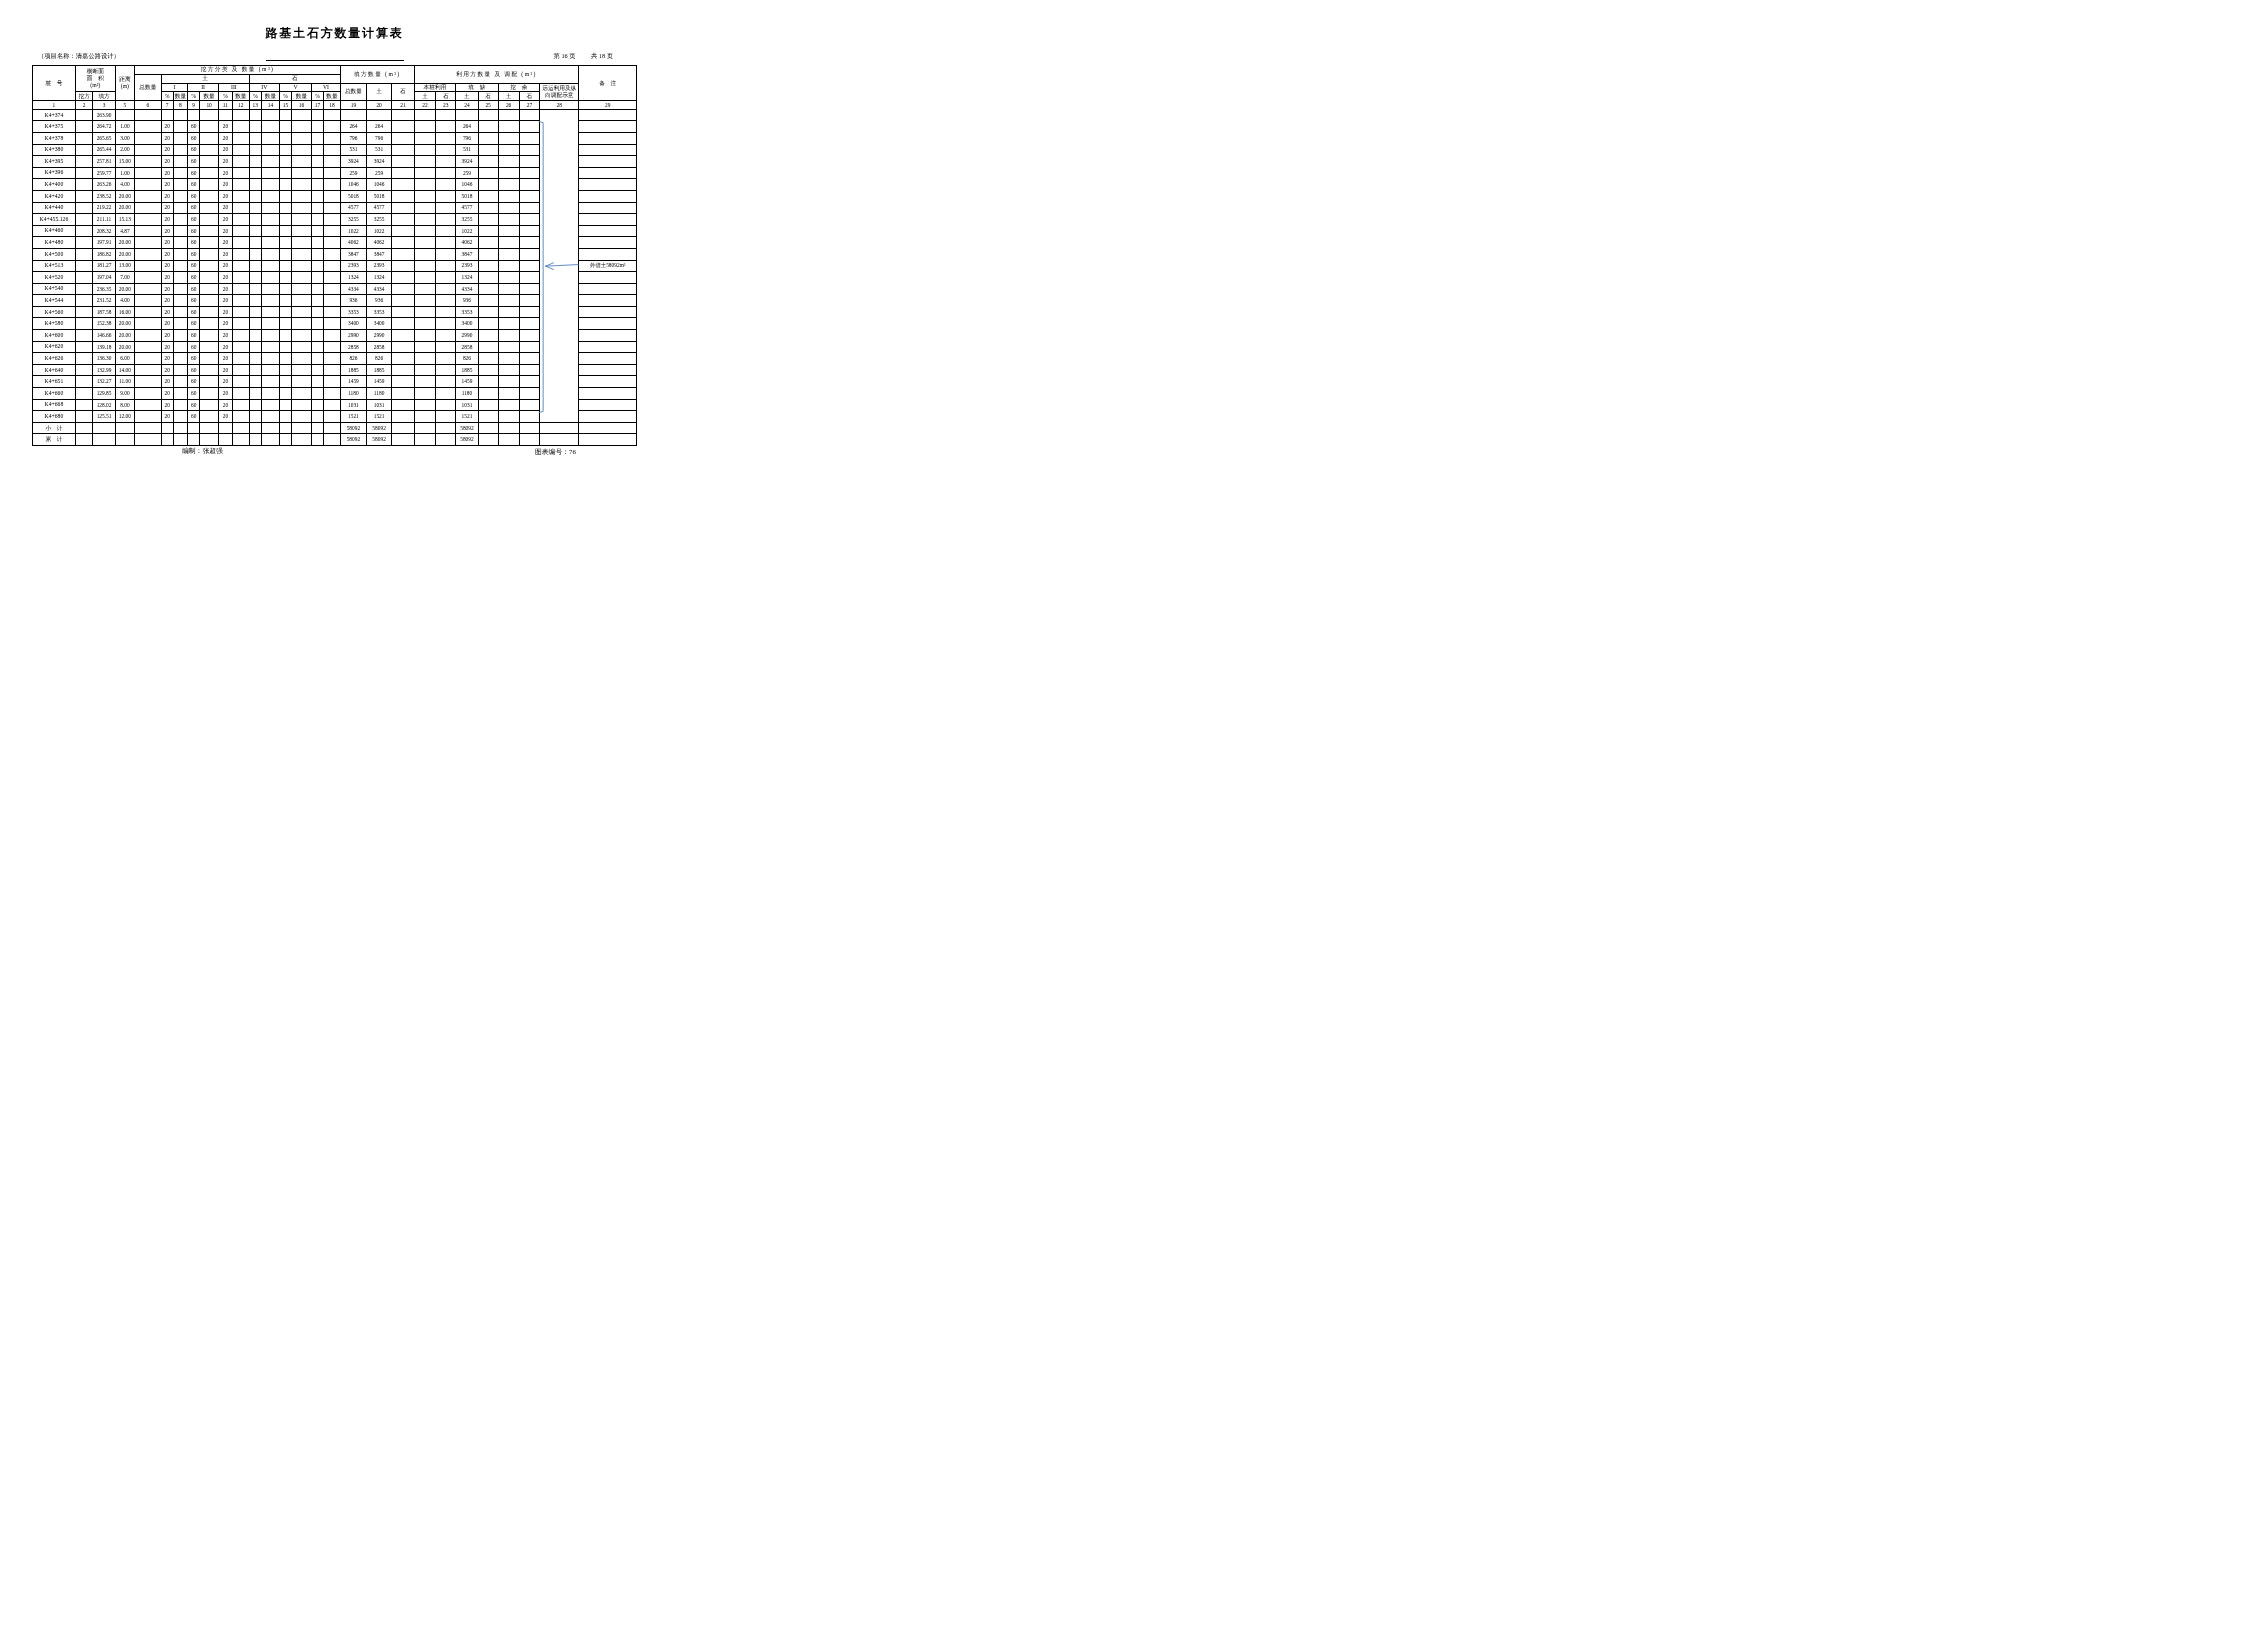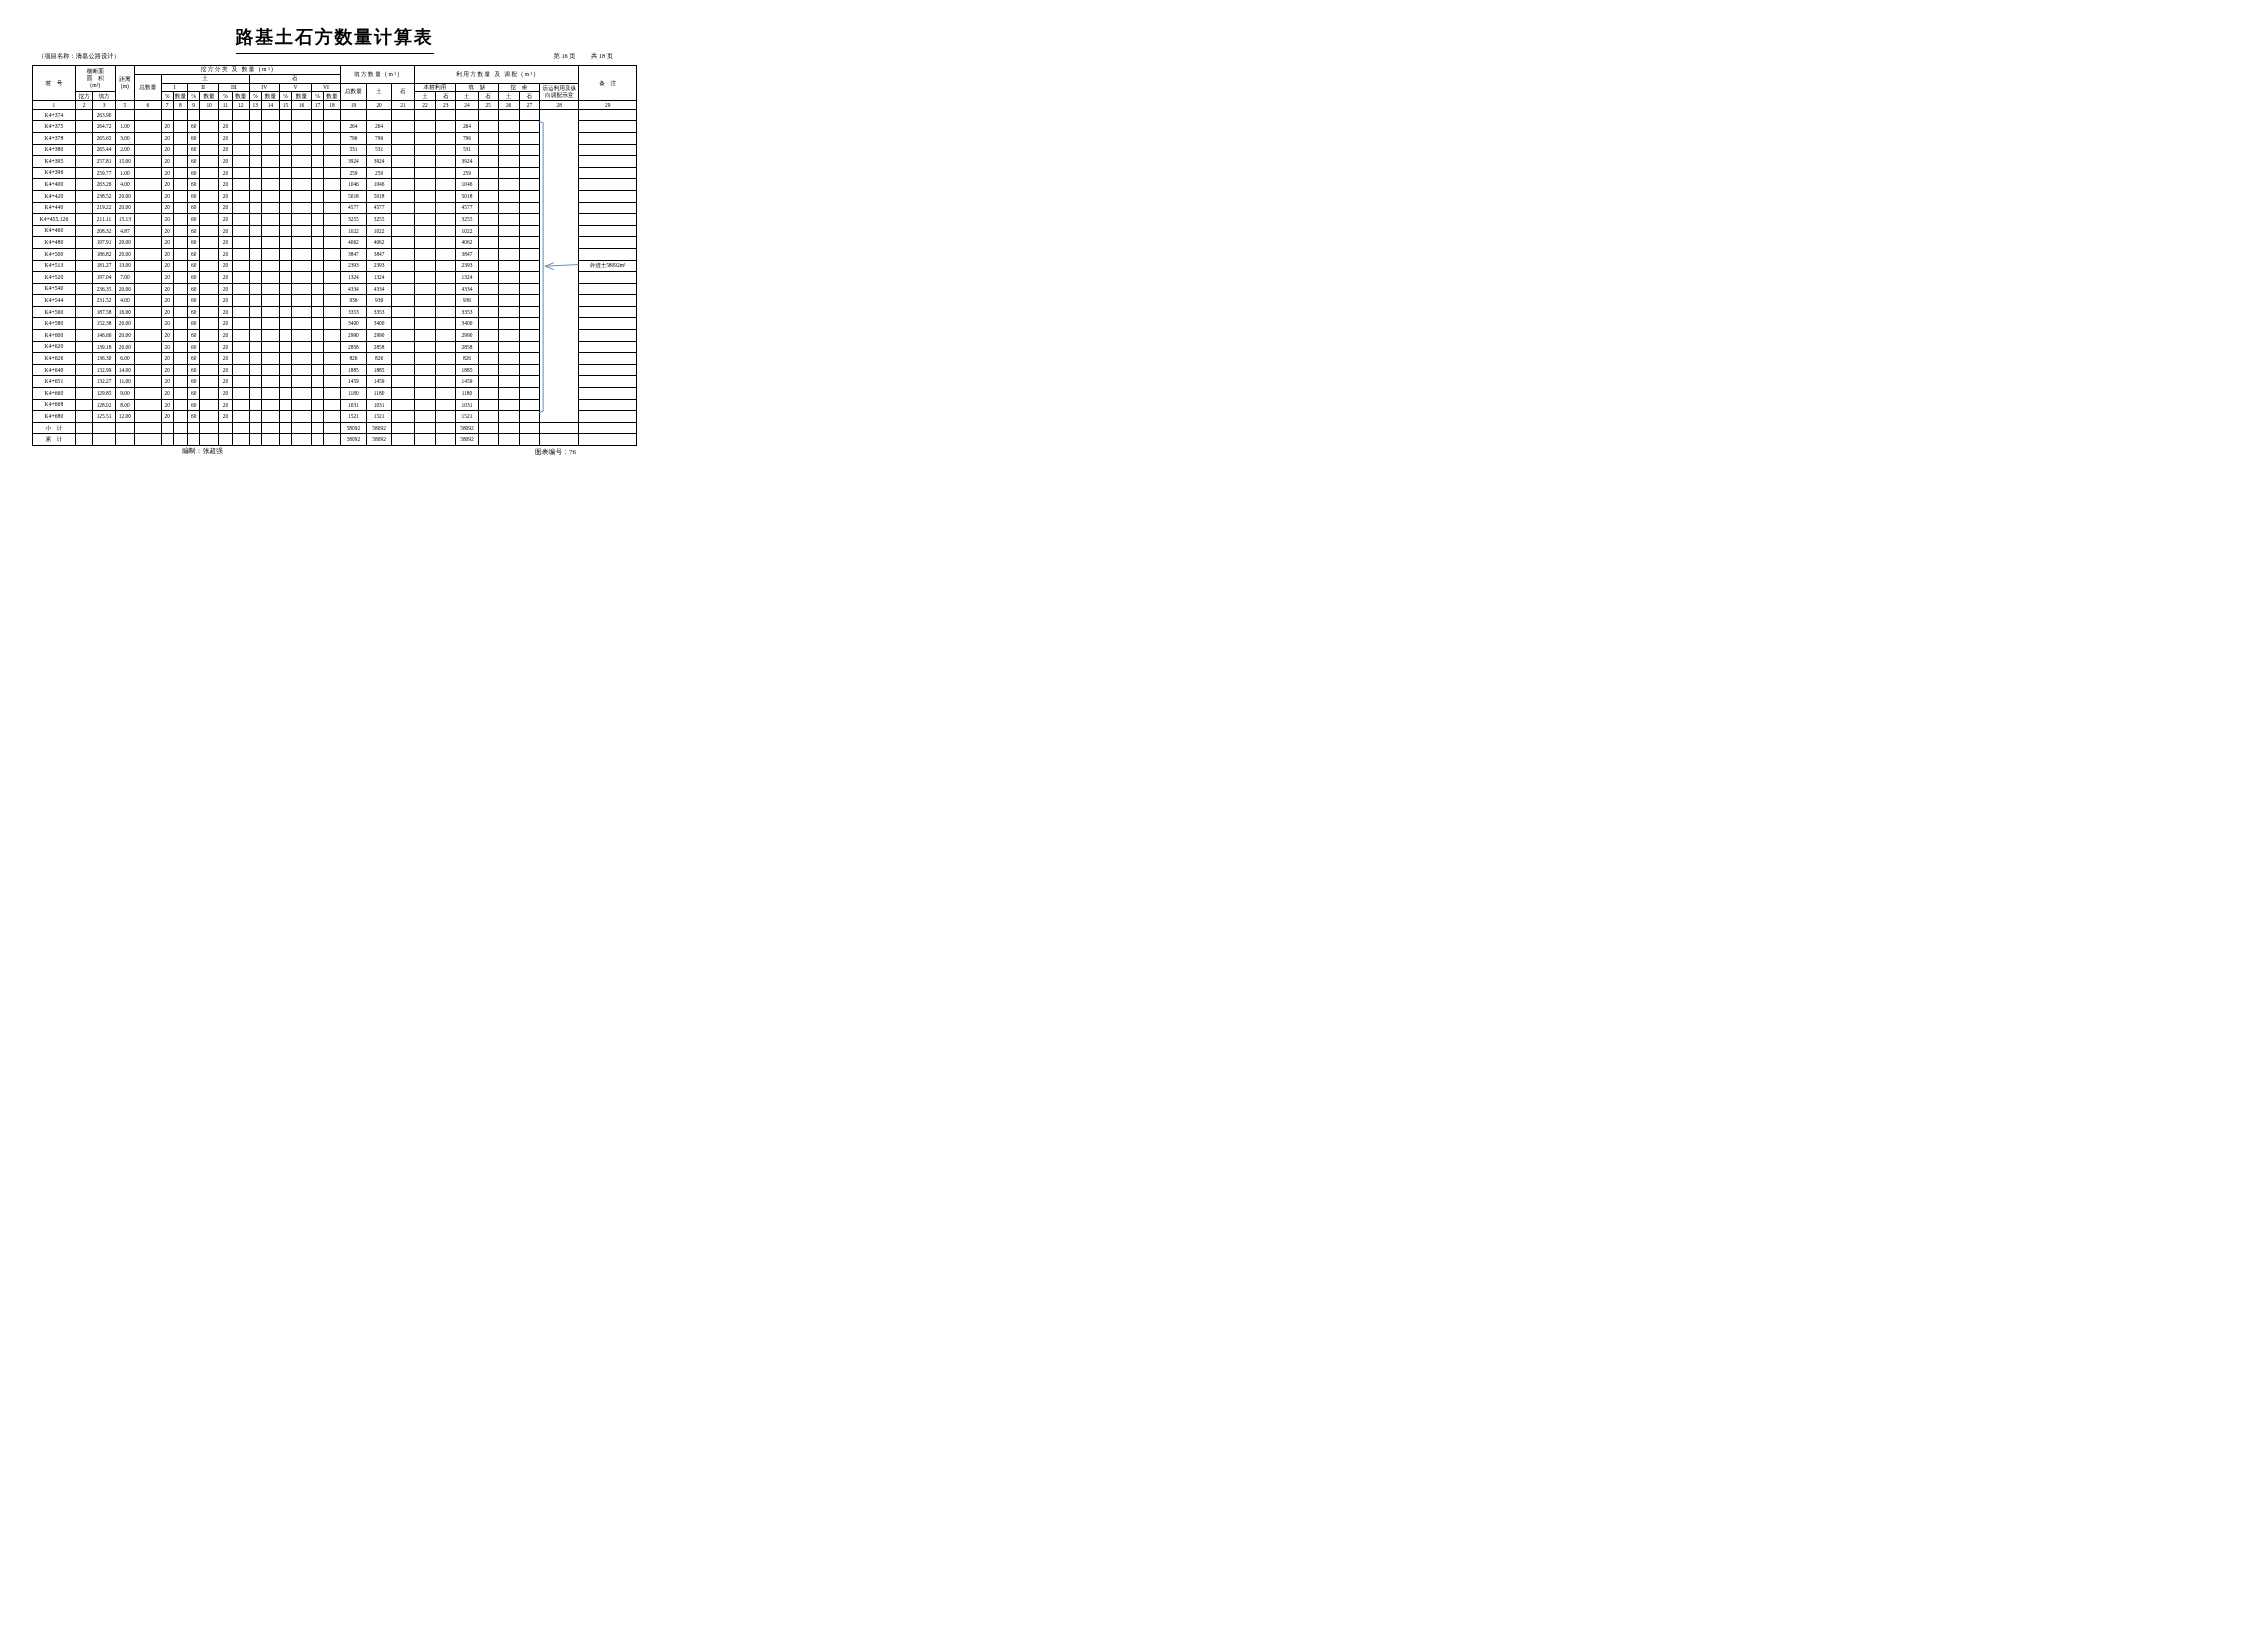--- a/index.html
+++ b/index.html
@@ -1,21 +1,21 @@
 <!DOCTYPE html>
 <html style="font-size:7.2px"><head>
 <meta charset="utf-8">
 <style>
   html,body{margin:0;padding:0;background:#ffffff;}
   body{font-family:"Liberation Serif","DejaVu Serif",serif;color:#000;}
   .page{position:relative;width:695px;height:491px;background:#fff;overflow:hidden;}
 
   .title{position:absolute;left:32px;top:25px;width:605px;text-align:center;}
-  .title .title-text{display:inline-block;font-size:18px;font-weight:bold;letter-spacing:1.8px;
-    border-bottom:0.9px solid #000;padding-bottom:4px;}
+  .title .title-text{display:inline-block;font-size:12px;font-weight:bold;letter-spacing:1.8px;
+    border-bottom:0.9px solid #000;padding-bottom:18px;}
 
   .meta-project{position:absolute;left:38px;top:52px;font-size:6.3px;}
   .meta-pages{position:absolute;right:82px;top:52px;font-size:6.3px;}
   .meta-pages .gap{display:inline-block;width:15.4px;}
 
   .table-wrap{position:absolute;left:32px;top:65px;width:605px;}
   table{border-collapse:collapse;table-layout:fixed;width:605px;border:1.4px solid #000;}
   td{border:0.5px solid #000;border-top-width:0.9px;border-bottom-width:0.9px;
      text-align:center;vertical-align:middle;padding:0;overflow:hidden;font-size:5.4px;line-height:1.25;}
   thead td{font-size:5.7px;}

